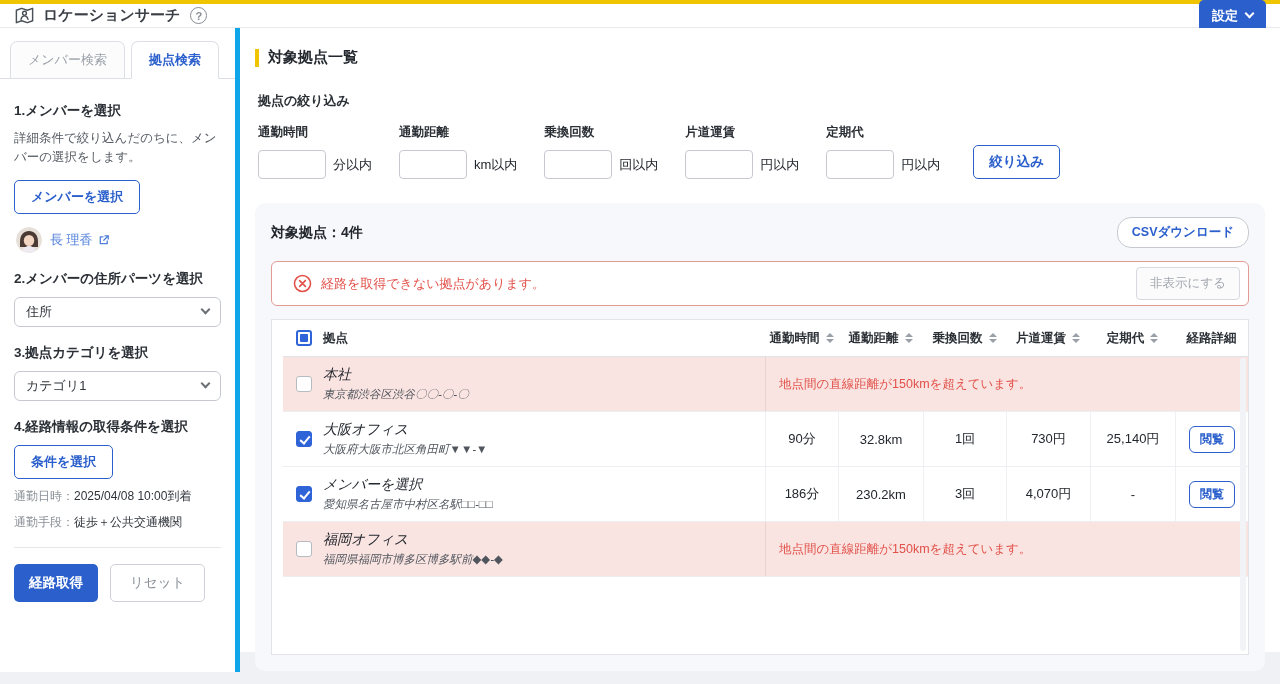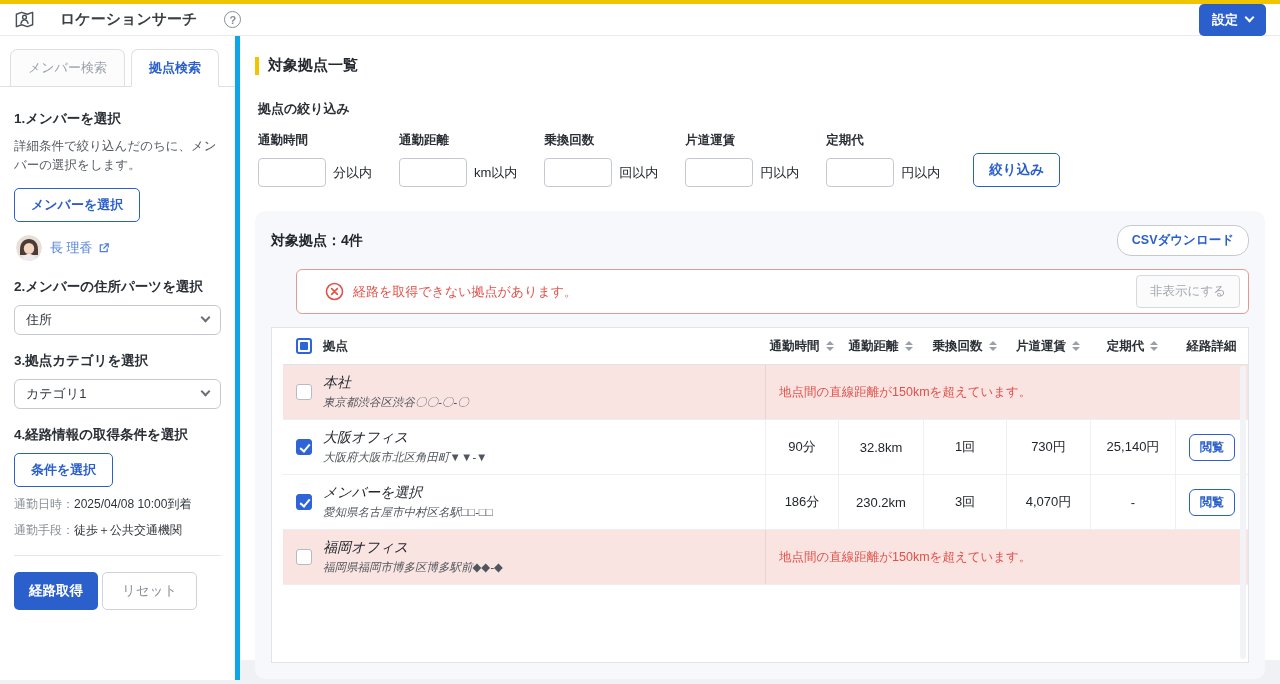--- a/index.html
+++ b/index.html
@@ -11,22 +11,22 @@
   }
   *{box-sizing:border-box;}
   html,body{margin:0;padding:0;}
   body{
     width:1280px;height:684px;overflow:hidden;
     font-family:"Liberation Sans","DejaVu Sans",sans-serif;
     background:#EFF1F4;color:#2f343b;
   }
   
   .topbar-accent{height:4px;background:var(--accent-yellow);}
-  header{height:32px;background:#fff;border-bottom:1px solid #e8eaed;
-    display:flex;align-items:center;padding:0 14px;gap:25px;}
+  header{height:24px;background:#fff;border-bottom:1px solid #e8eaed;
+    display:flex;align-items:center;padding:0 14px;gap:8px;}
   .app-title{font-size:15px;font-weight:bold;color:#3a3f46;}
   .help-icon{width:17px;height:17px;border:1.5px solid #878d94;border-radius:50%;
     color:#878d94;font-size:11px;font-weight:bold;display:flex;align-items:center;justify-content:center;margin-left:2px;}
   .settings-btn{margin-left:auto;background:var(--primary-blue);color:#fff;font-size:13px;font-weight:bold;
     border:none;border-radius:5px;padding:7px 13px;display:flex;align-items:center;gap:8px;cursor:pointer;
     font-family:inherit;}
   .chev{width:7px;height:7px;border-right:2px solid currentColor;border-bottom:2px solid currentColor;
     transform:rotate(45deg);margin-top:-4px;}
   
   .body{display:flex;height:644px;}
@@ -46,21 +46,21 @@
   .member-row{display:flex;align-items:center;gap:8px;margin:13px 2px 2px;}
   .avatar{width:26px;height:26px;border-radius:50%;overflow:hidden;flex-shrink:0;}
   .member-name{color:var(--link-blue);font-size:13px;display:flex;align-items:center;gap:5px;cursor:pointer;}
   .select{display:flex;align-items:center;justify-content:space-between;border:1px solid #c6cad0;
     border-radius:6px;height:30px;padding:0 11px;font-size:13px;color:#2f343b;background:#fff;cursor:pointer;}
   .select .chev{border-color:#6b7077;}
   .meta-line{font-size:12px;margin:9px 0;}
   .meta-label{color:#8a9097;}
   .meta-value{color:#2f343b;}
   .sidebar-divider{border:none;border-top:1px solid #e5e7eb;margin:16px 0 16px;}
-  .action-row{display:flex;gap:4px;}
+  .action-row{display:flex;gap:12px;}
   .btn-primary{background:var(--primary-blue);color:#fff;font-weight:bold;font-size:13.5px;border:none;
     border-radius:5px;padding:9px 15px;cursor:pointer;font-family:inherit;}
   .btn-gray{background:#fff;border:1px solid #cfd3d9;color:#8b9198;font-size:13.5px;border-radius:5px;
     padding:9px 19px;cursor:pointer;font-family:inherit;}
   
   .section-title{display:flex;align-items:center;gap:9px;margin:4px 0 0;}
   .accent-bar{width:4px;height:18px;background:var(--accent-yellow);}
   .section-title h1{font-size:15px;font-weight:bold;color:#23272e;margin:0;}
   .filter-heading{font-size:13px;font-weight:bold;color:#2b3036;margin:25px 0 0 3px;}
   .filter-row{display:flex;align-items:flex-end;margin:14px 0 0 3px;}
@@ -73,21 +73,21 @@
   .filter-btn{border:1px solid var(--primary-blue);color:var(--primary-blue);font-weight:bold;font-size:13.5px;
     background:#fff;border-radius:5px;padding:7px 15px;margin-left:6px;cursor:pointer;font-family:inherit;}
   
   .results-card{background:#F7F8FB;border-radius:10px;margin-top:24px;padding:14px 16px 16px;height:468px;
     display:flex;flex-direction:column;}
   .results-head{display:flex;align-items:center;justify-content:space-between;}
   .results-count{font-size:14px;font-weight:bold;color:#23272e;}
   .csv-btn{background:#fff;border:1px solid #c6cad0;border-radius:14px;color:var(--primary-blue);
     font-weight:bold;font-size:12.5px;padding:6px 14px;cursor:pointer;font-family:inherit;}
   .error-banner{background:#fff;border:1px solid #E29B93;border-radius:6px;display:flex;align-items:center;
-    gap:9px;padding:5px 8px 5px 28px;margin-top:13px;min-height:38px;margin-left:25px;}
+    gap:9px;padding:5px 8px 5px 21px;margin-top:13px;min-height:38px;}
   .error-msg{color:var(--error-red);font-size:13px;flex:1;}
   .hide-btn{background:#fbfbfc;border:1px solid #d6d9de;color:#a2a7ae;font-size:12.5px;border-radius:4px;
     padding:7px 13px;cursor:pointer;font-family:inherit;}
   
   .table{background:#fff;border:1px solid #e2e4e8;margin-top:13px;flex:1;position:relative;
     display:flex;flex-direction:column;overflow:hidden;padding-left:11px;}
   .table::after{content:"";position:absolute;top:38px;bottom:3px;right:2px;width:6px;background:#f2f3f6;border-radius:3px;}
   .t-head{display:grid;grid-template-columns:482px 73px 85px 83px 84px 85px 1fr;height:37px;
     align-items:center;border-bottom:1px solid #dfe2e6;background:#fff;}
   .th{font-size:12.5px;font-weight:bold;color:#2b3036;display:flex;align-items:center;justify-content:center;gap:6px;height:100%;}

